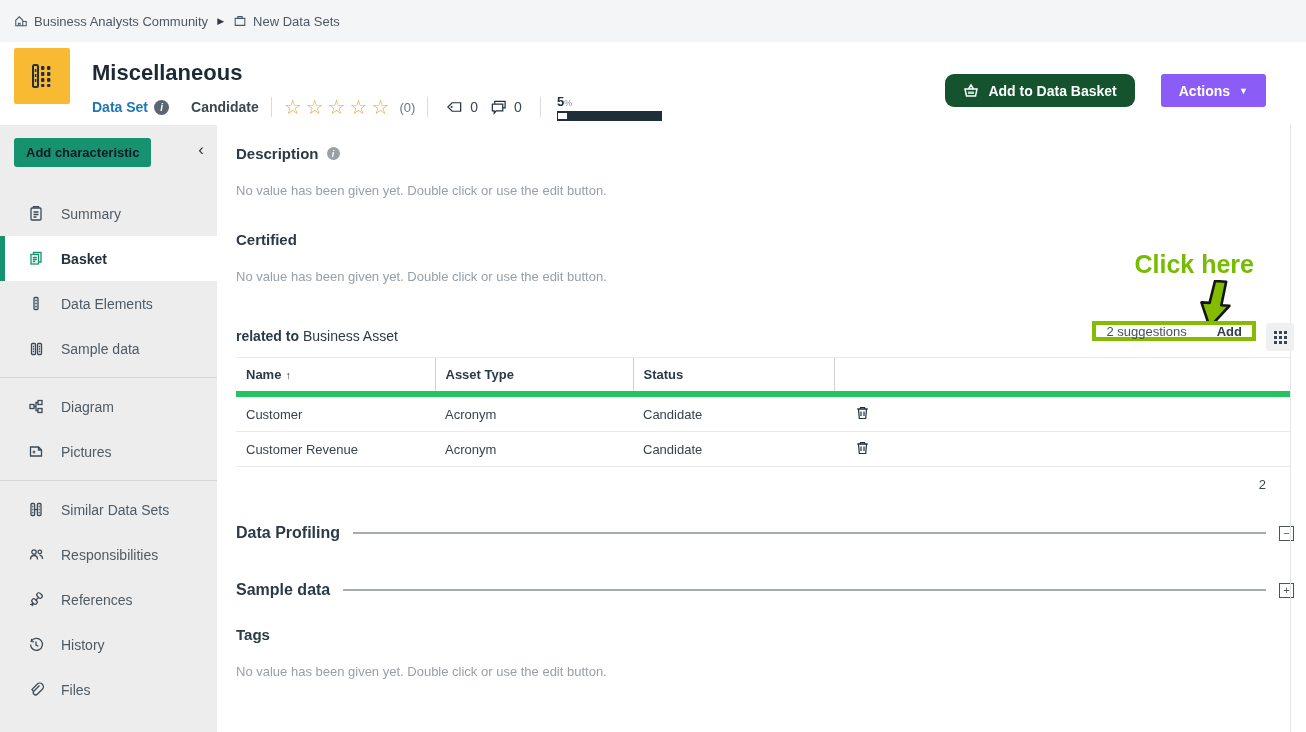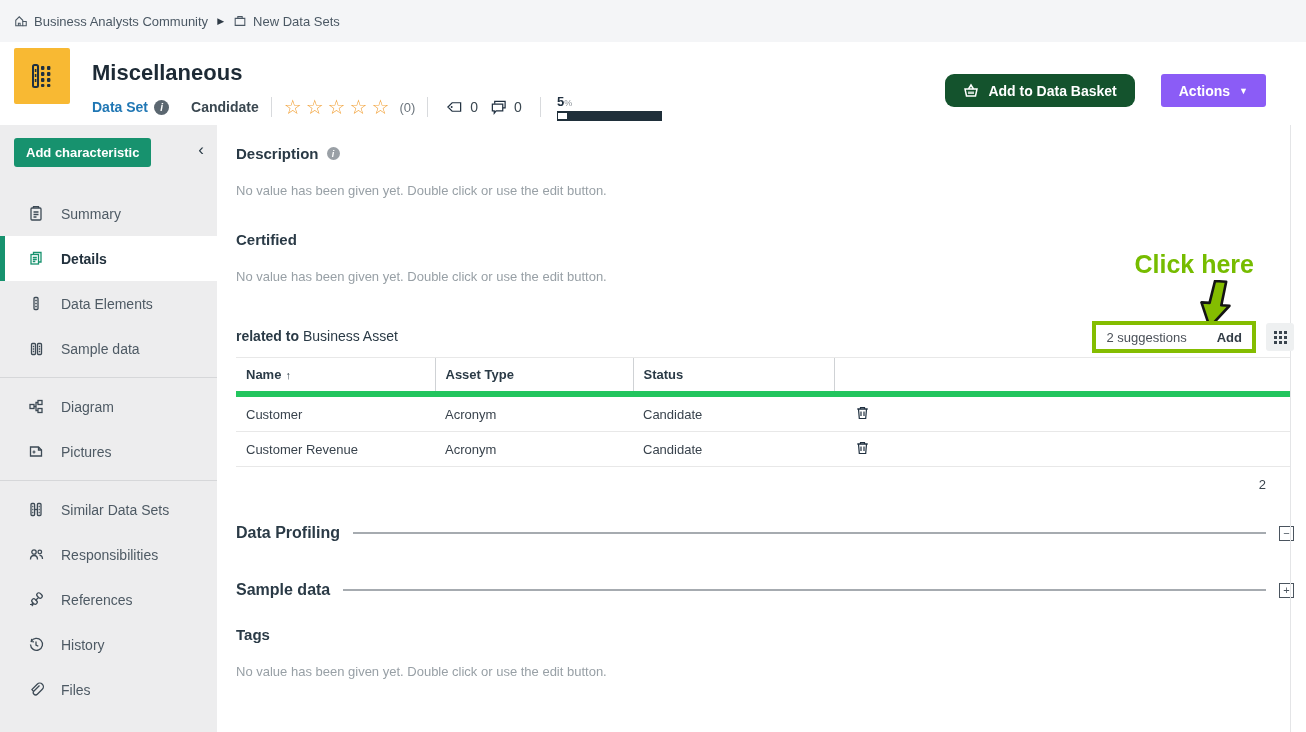--- a/index.html
+++ b/index.html
@@ -34,41 +34,41 @@
   .progress-fill { position:absolute; left:1px; top:2px; width:9px; height:6px; background:#fff; }
   .head-buttons { position:absolute; right:40px; top:32px; display:flex; gap:26px; }
   .btn { border:none; border-radius:3px; font-family:inherit; font-size:14px; font-weight:bold; color:#fff; height:33px; padding:0 18px; cursor:pointer; display:flex; align-items:center; gap:9px; }
   .btn-green { background:#14532d;border-radius:9px; }
   .btn-slate { background:#8b5cf6; }
   .btn .caret { font-size:9px; }
 
   
   .body-wrap { display:flex; height:607px; }
   .sidebar { width:217px; background:#ededee; position:relative; padding-top:13px; flex:none; }
-  .add-char-btn { margin-left:14px; background:#17926E; color:#ffffff; font-weight:bold; font-size:13px; border:none; border-radius:3px; padding:7px 12px; cursor:pointer; font-family:inherit; }
+  .add-char-btn { margin-left:14px; background:#17926E; color:#0f172a; font-weight:bold; font-size:13px; border:none; border-radius:3px; padding:7px 12px; cursor:pointer; font-family:inherit; }
   .collapse-chevron { position:absolute; right:13px; top:16px; font-size:17px; color:#2a3a46; cursor:pointer; line-height:1; }
   .nav { margin-top:24px; }
   .nav-item { height:45px; display:flex; align-items:center; padding-left:22px; gap:16px; font-size:14px; color:#4e5a64; cursor:pointer; border-left:5px solid transparent; }
   .nav-item .nicon { width:18px; display:flex; justify-content:center; color:#3d4a55; flex:none; }
   .nav-item.active { background:#fff; border-left:5px solid #17926E; font-weight:bold; color:#22313d; }
   .nav-item.active .nicon { color:#17926E; }
   .nav-divider { height:1px; background:#d6d7d9; margin:6px 0; }
 
   
   .main { flex:1; background:#fff; position:relative; padding:20px 16px 0 19px; }
   .scroll-line { position:absolute; left:1073px; top:0; bottom:0; border-left:1px solid #e4e5e7; }
   .sec-title { font-size:15px; font-weight:bold; color:#2a3a46; display:flex; align-items:center; gap:8px; }
   .info-dot-sm { width:13px; height:13px; border-radius:50%; background:#9aa0a6; color:#fff; font-size:9px; font-weight:bold; font-style:italic; display:inline-flex; align-items:center; justify-content:center; }
   .empty-text { margin-top:21px; font-size:13px; color:#98a0a6; }
   .certified-block { margin-top:33px; }
 
   .relation-block { margin-top:44px; position:relative; }
   .relation-title { font-size:14px; color:#2a3a46; }
   .relation-title .bold { font-weight:bold; }
-  .suggest-box { position:absolute; right:38px; top:-7px; border:4px solid #84BD00; background:#fff; height:32px; display:flex; align-items:center; padding:0 10px; gap:10px; cursor:pointer; }
+  .suggest-box { position:absolute; right:38px; top:-7px; border:4px solid #84BD00; background:#fff; height:20px; display:flex; align-items:center; padding:0 10px; gap:10px; cursor:pointer; }
   .suggest-label { font-size:13px; color:#4a5058; }
   .add-label { font-size:13px; font-weight:bold; color:#323c46;margin-left:20px; }
   .grid-btn { position:absolute; right:0px; top:-5px; width:28px; height:28px; background:#eef0f1; border-radius:3px; border:none; display:flex; align-items:center; justify-content:center; color:#3a444e; cursor:pointer; }
   .annotation-text { position:absolute; right:40px; top:-78px; font-size:25px; font-weight:bold; color:#76BC00; white-space:nowrap; }
   .annotation-arrow { position:absolute; right:55px; top:-48px; }
 
   table.rel-table { margin-top:13px; width:1054px; border-collapse:collapse; font-size:13px; }
   .rel-table thead th { text-align:left; font-weight:bold; color:#2a3a46; padding:9px 10px; border-bottom:6px solid #22c55e; border-top:1px solid #e8e8e8; }
   .rel-table thead th + th { border-left:1px solid #cfd2d5; }
   .rel-table .sort-arrow { font-size:11px; margin-left:4px; color:#2a3a46; }
@@ -203,21 +203,21 @@
           <span>Summary</span>
         </div>
         <div class="nav-item active">
           <span class="nicon">
             <svg width="16" height="17" viewBox="0 0 16 17" fill="none" stroke="currentColor" stroke-width="1.3">
               <path d="M5.5 4.5 V2.5 h7.5 v9.5 h-2"></path>
                 <rect x="3" y="4.5" width="7.5" height="9.5"></rect>
                 <path d="M4.8 7.5 h4 M4.8 9.5 h4 M4.8 11.5 h2.5"></path>
             </svg>
           </span>
-          <span>Details</span>
+          <span>Basket</span>
         </div>
         <div class="nav-item">
           <span class="nicon">
             <svg width="16" height="17" viewBox="0 0 16 17" fill="none" stroke="currentColor" stroke-width="1.3">
               <rect x="6" y="2.5" width="4" height="12" rx="1"></rect>
                 <path d="M7.2 5.5 h1.6 M7.2 8.5 h1.6 M7.2 11.5 h1.6" stroke-width="1.5"></path>
             </svg>
           </span>
           <span>Data Elements</span>
         </div>

